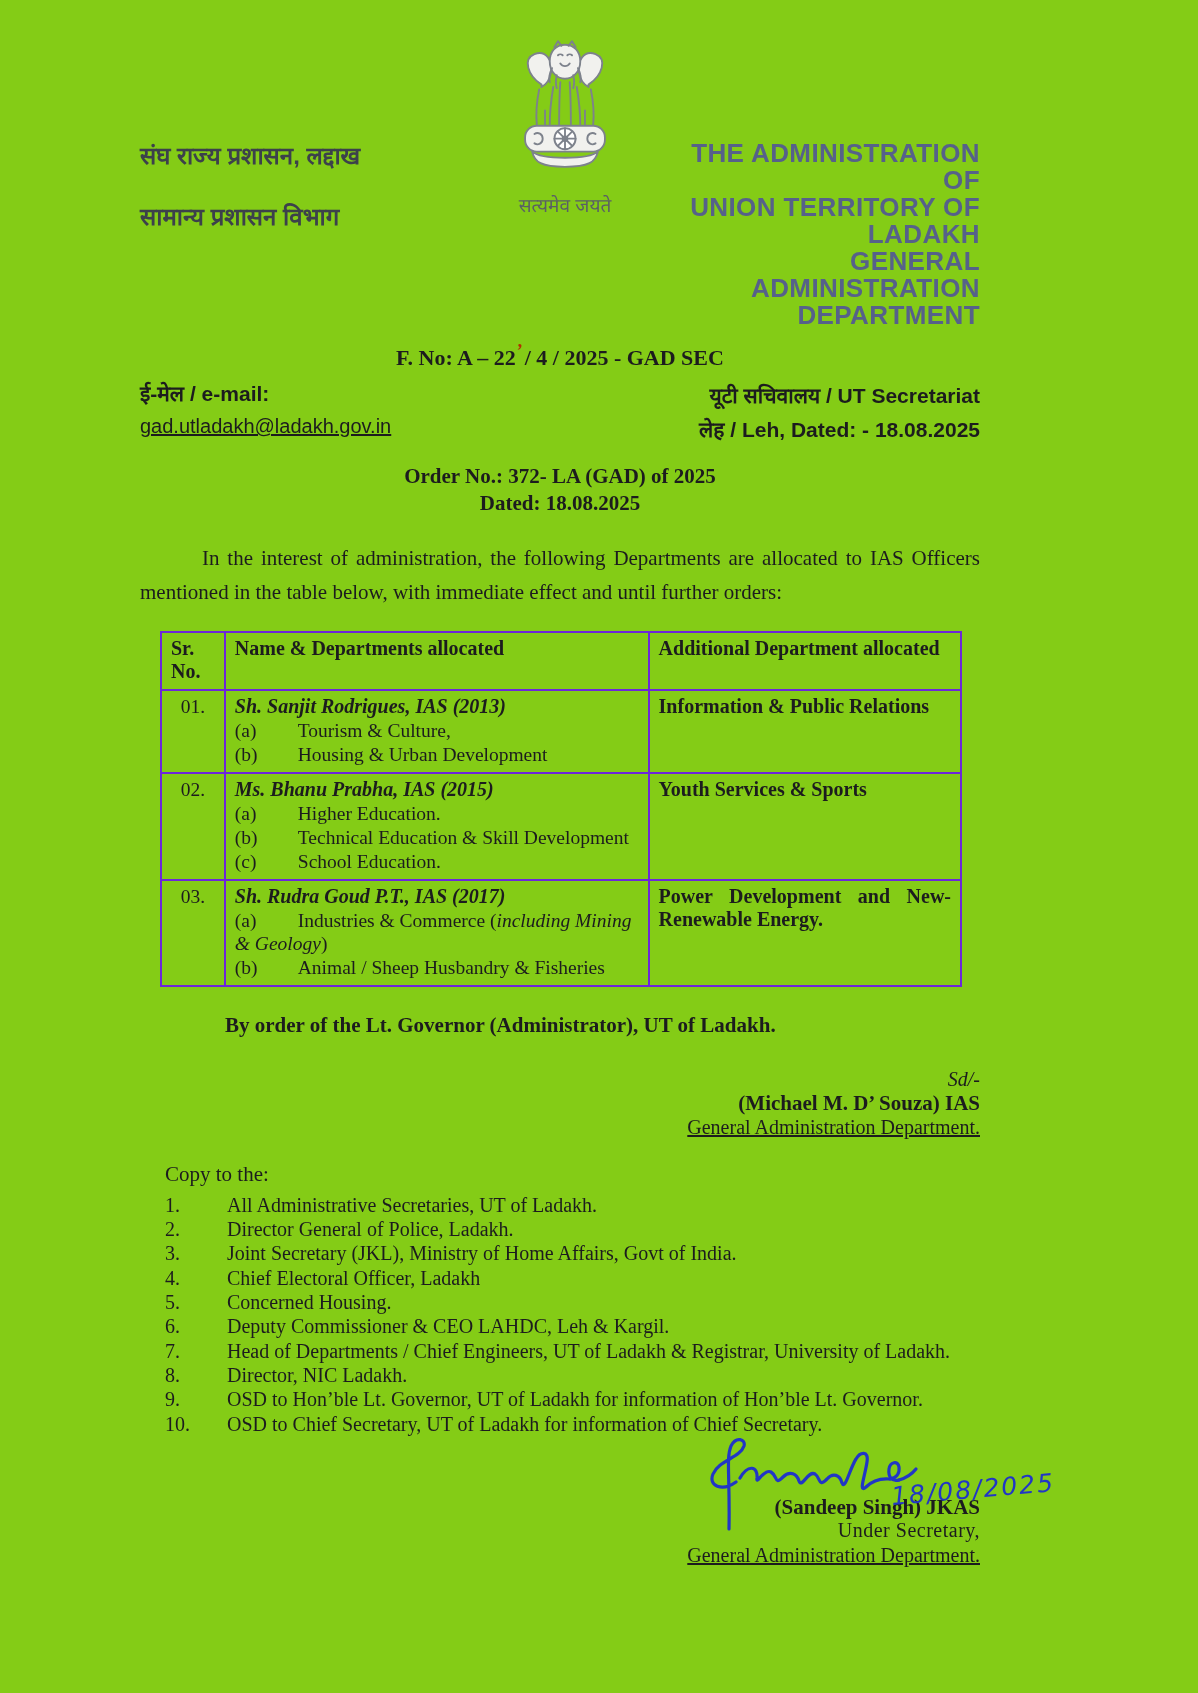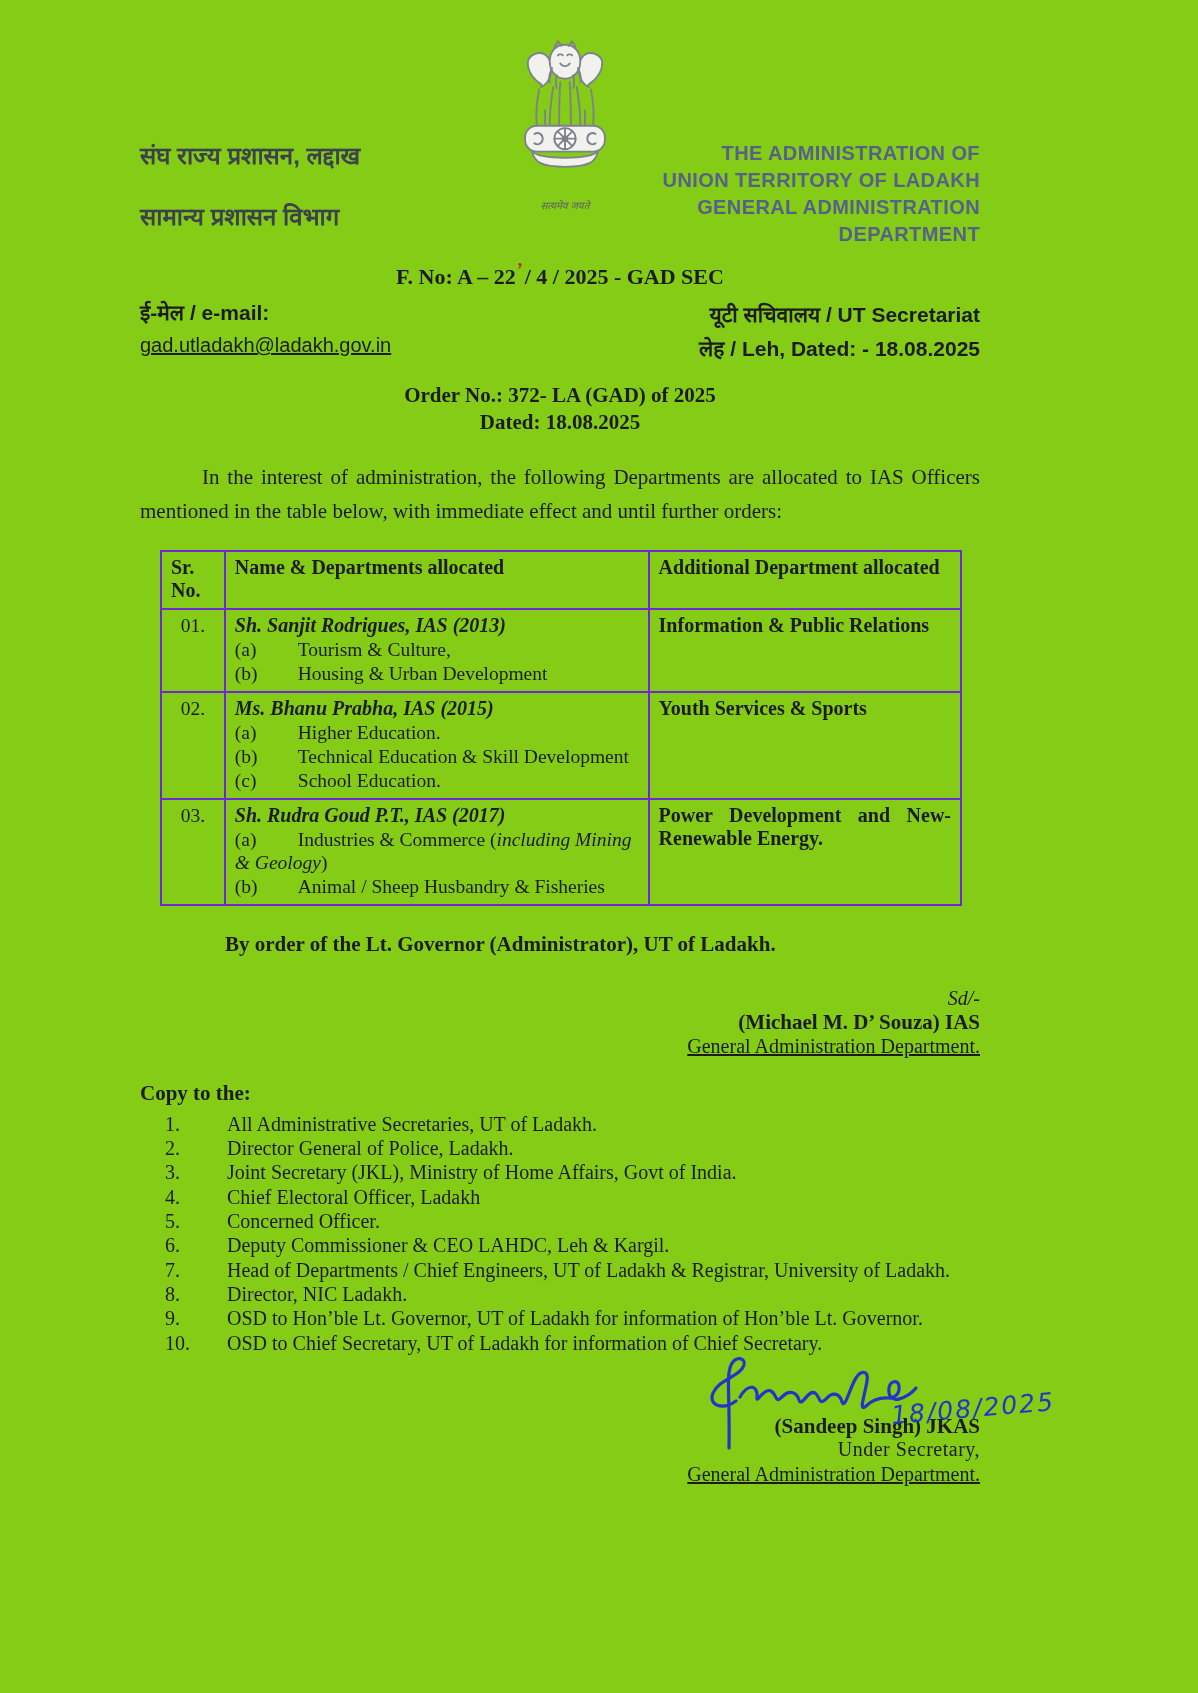--- a/index.html
+++ b/index.html
@@ -15,24 +15,24 @@
     padding:40px 0 0 0;
   }
   .content{position:relative;margin:0 140px 0 140px;width:840px;}
 
   
   .hdr{display:flex;flex-direction:row;align-items:flex-start;}
   .hdr-left{width:330px;margin-top:98px;font-family:"Liberation Sans","DejaVu Sans",sans-serif;
             font-weight:bold;font-size:24px;color:#3c414b;}
   .hdr-left .l2{margin-top:28px;}
   .hdr-emblem{width:190px;text-align:center;margin-top:0px;}
-  .emblem-caption{font-family:"Liberation Sans","DejaVu Sans",sans-serif;font-size:10px;color:#5a5f66;margin-top:6px;font-style:italic;}
+  .emblem-caption{font-family:"Liberation Sans","DejaVu Sans",sans-serif;font-size:19px;color:#5a5f66;margin-top:0;}
   .hdr-right{flex:1;margin-top:100px;text-align:right;
              font-family:"Liberation Sans","DejaVu Sans",sans-serif;
-             font-weight:bold;font-size:20px;line-height:27px;
+             font-weight:bold;font-size:26px;line-height:27px;
              color:#56618a;letter-spacing:.4px;}
 
   
   .fileno{margin-top:12px;text-align:center;font-weight:bold;font-size:22px;}
   .red-tick{color:#b33000;font-size:18px;vertical-align:super;margin-left:1px;margin-right:2px;}
 
   
   .contact{display:flex;justify-content:space-between;margin-top:8px;
            font-family:"Liberation Sans","DejaVu Sans",sans-serif;gap:6px;}
   .contact .left .lbl{font-weight:bold;font-size:21px;}
@@ -59,21 +59,21 @@
   .dept{margin-top:1px;}
   .dept-label{display:inline-block;width:63px;}
 
   
   .by-order{margin-top:26px;margin-left:85px;font-weight:bold;font-size:21px;}
   .sig1{margin-top:30px;text-align:right;font-size:20px;line-height:23.5px;}
   .sig1 .sd{font-style:italic;}
   .sig1 .name{font-weight:bold;font-size:21px;}
   .sig1 .dept,.sig2 .dept{text-decoration:underline;}
 
-  .copy-label{margin-top:22px;font-weight:bold;font-size:21px;}
+  .copy-label{margin-top:22px;margin-left:25px;font-weight:normal;font-size:21px;}
   .copy-list{margin-top:6px;margin-left:25px;font-size:20px;}
   .copy-item{display:flex;line-height:24.3px;}
   .copy-item .num{width:62px;}
 
   .sig2{position:relative;margin-top:60px;text-align:right;font-size:20px;line-height:23.5px;height:120px;}
   .sig2 .name{font-weight:bold;font-size:21px;}
   .sig2 .title{letter-spacing:.5px;}
   .hand-sign{position:absolute;right:30px;top:-62px;overflow:visible;}
   .hand-date{position:absolute;right:-75px;top:-18px;
              font-family:"DejaVu Sans",sans-serif;font-style:italic;
@@ -208,21 +208,21 @@
         <div class="copy-item">
           <span class="num">3.</span>
           <span>Joint Secretary (JKL), Ministry of Home Affairs, Govt of India.</span>
         </div>
         <div class="copy-item">
           <span class="num">4.</span>
           <span>Chief Electoral Officer, Ladakh</span>
         </div>
         <div class="copy-item">
           <span class="num">5.</span>
-          <span>Concerned Officer.</span>
+          <span>Concerned Housing.</span>
         </div>
         <div class="copy-item">
           <span class="num">6.</span>
           <span>Deputy Commissioner &amp; CEO LAHDC, Leh &amp; Kargil.</span>
         </div>
         <div class="copy-item">
           <span class="num">7.</span>
           <span>Head of Departments / Chief Engineers, UT of Ladakh &amp; Registrar, University of Ladakh.</span>
         </div>
         <div class="copy-item">

